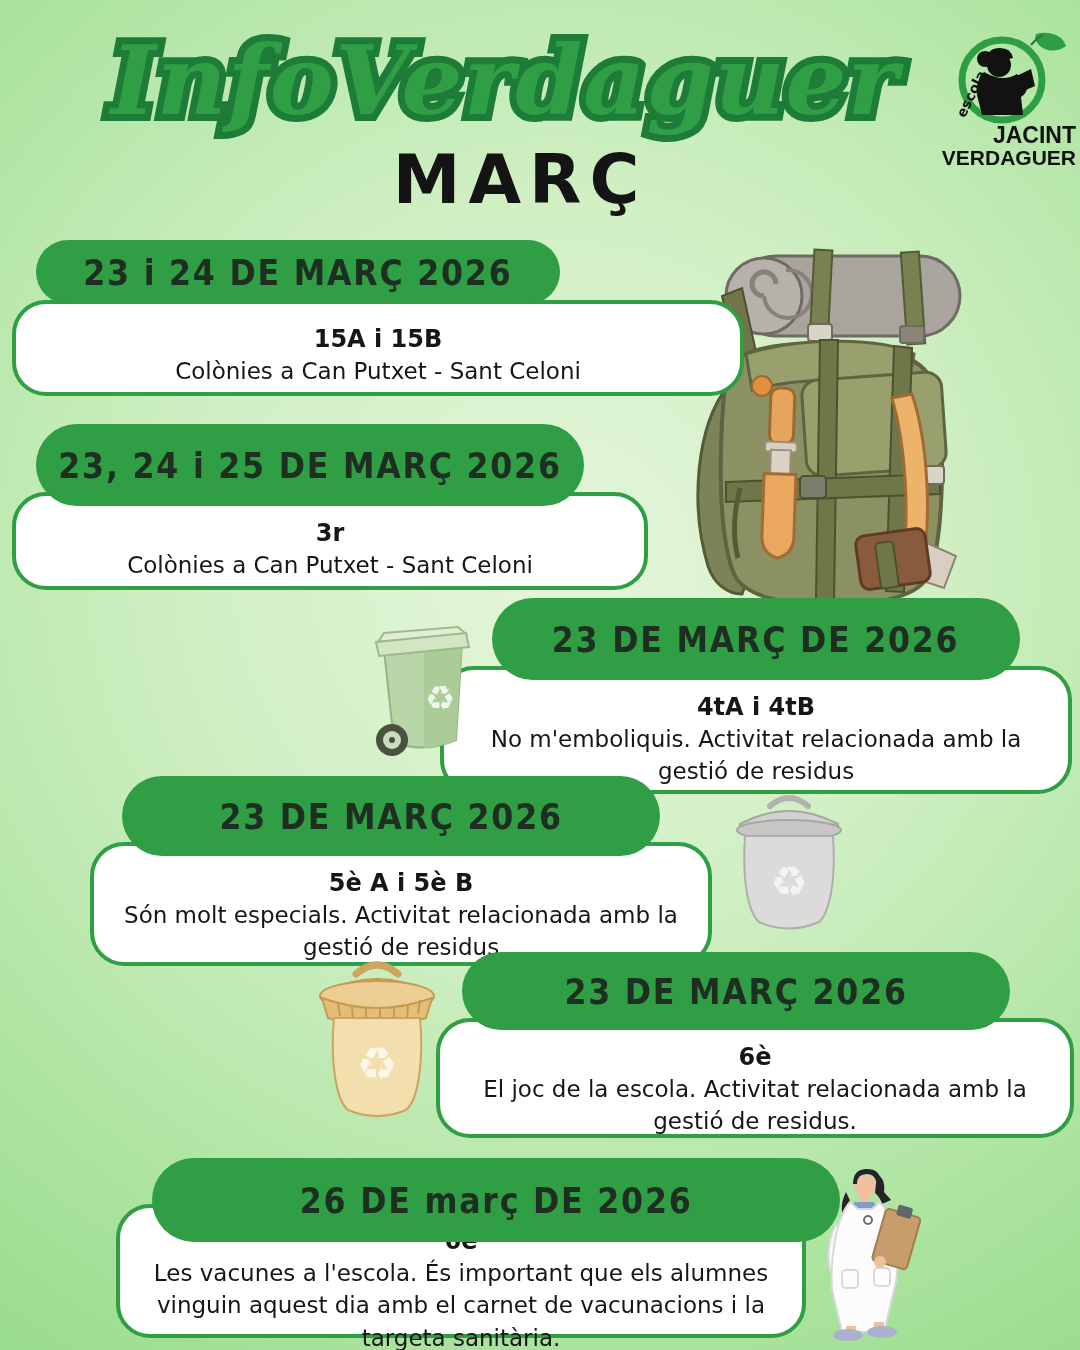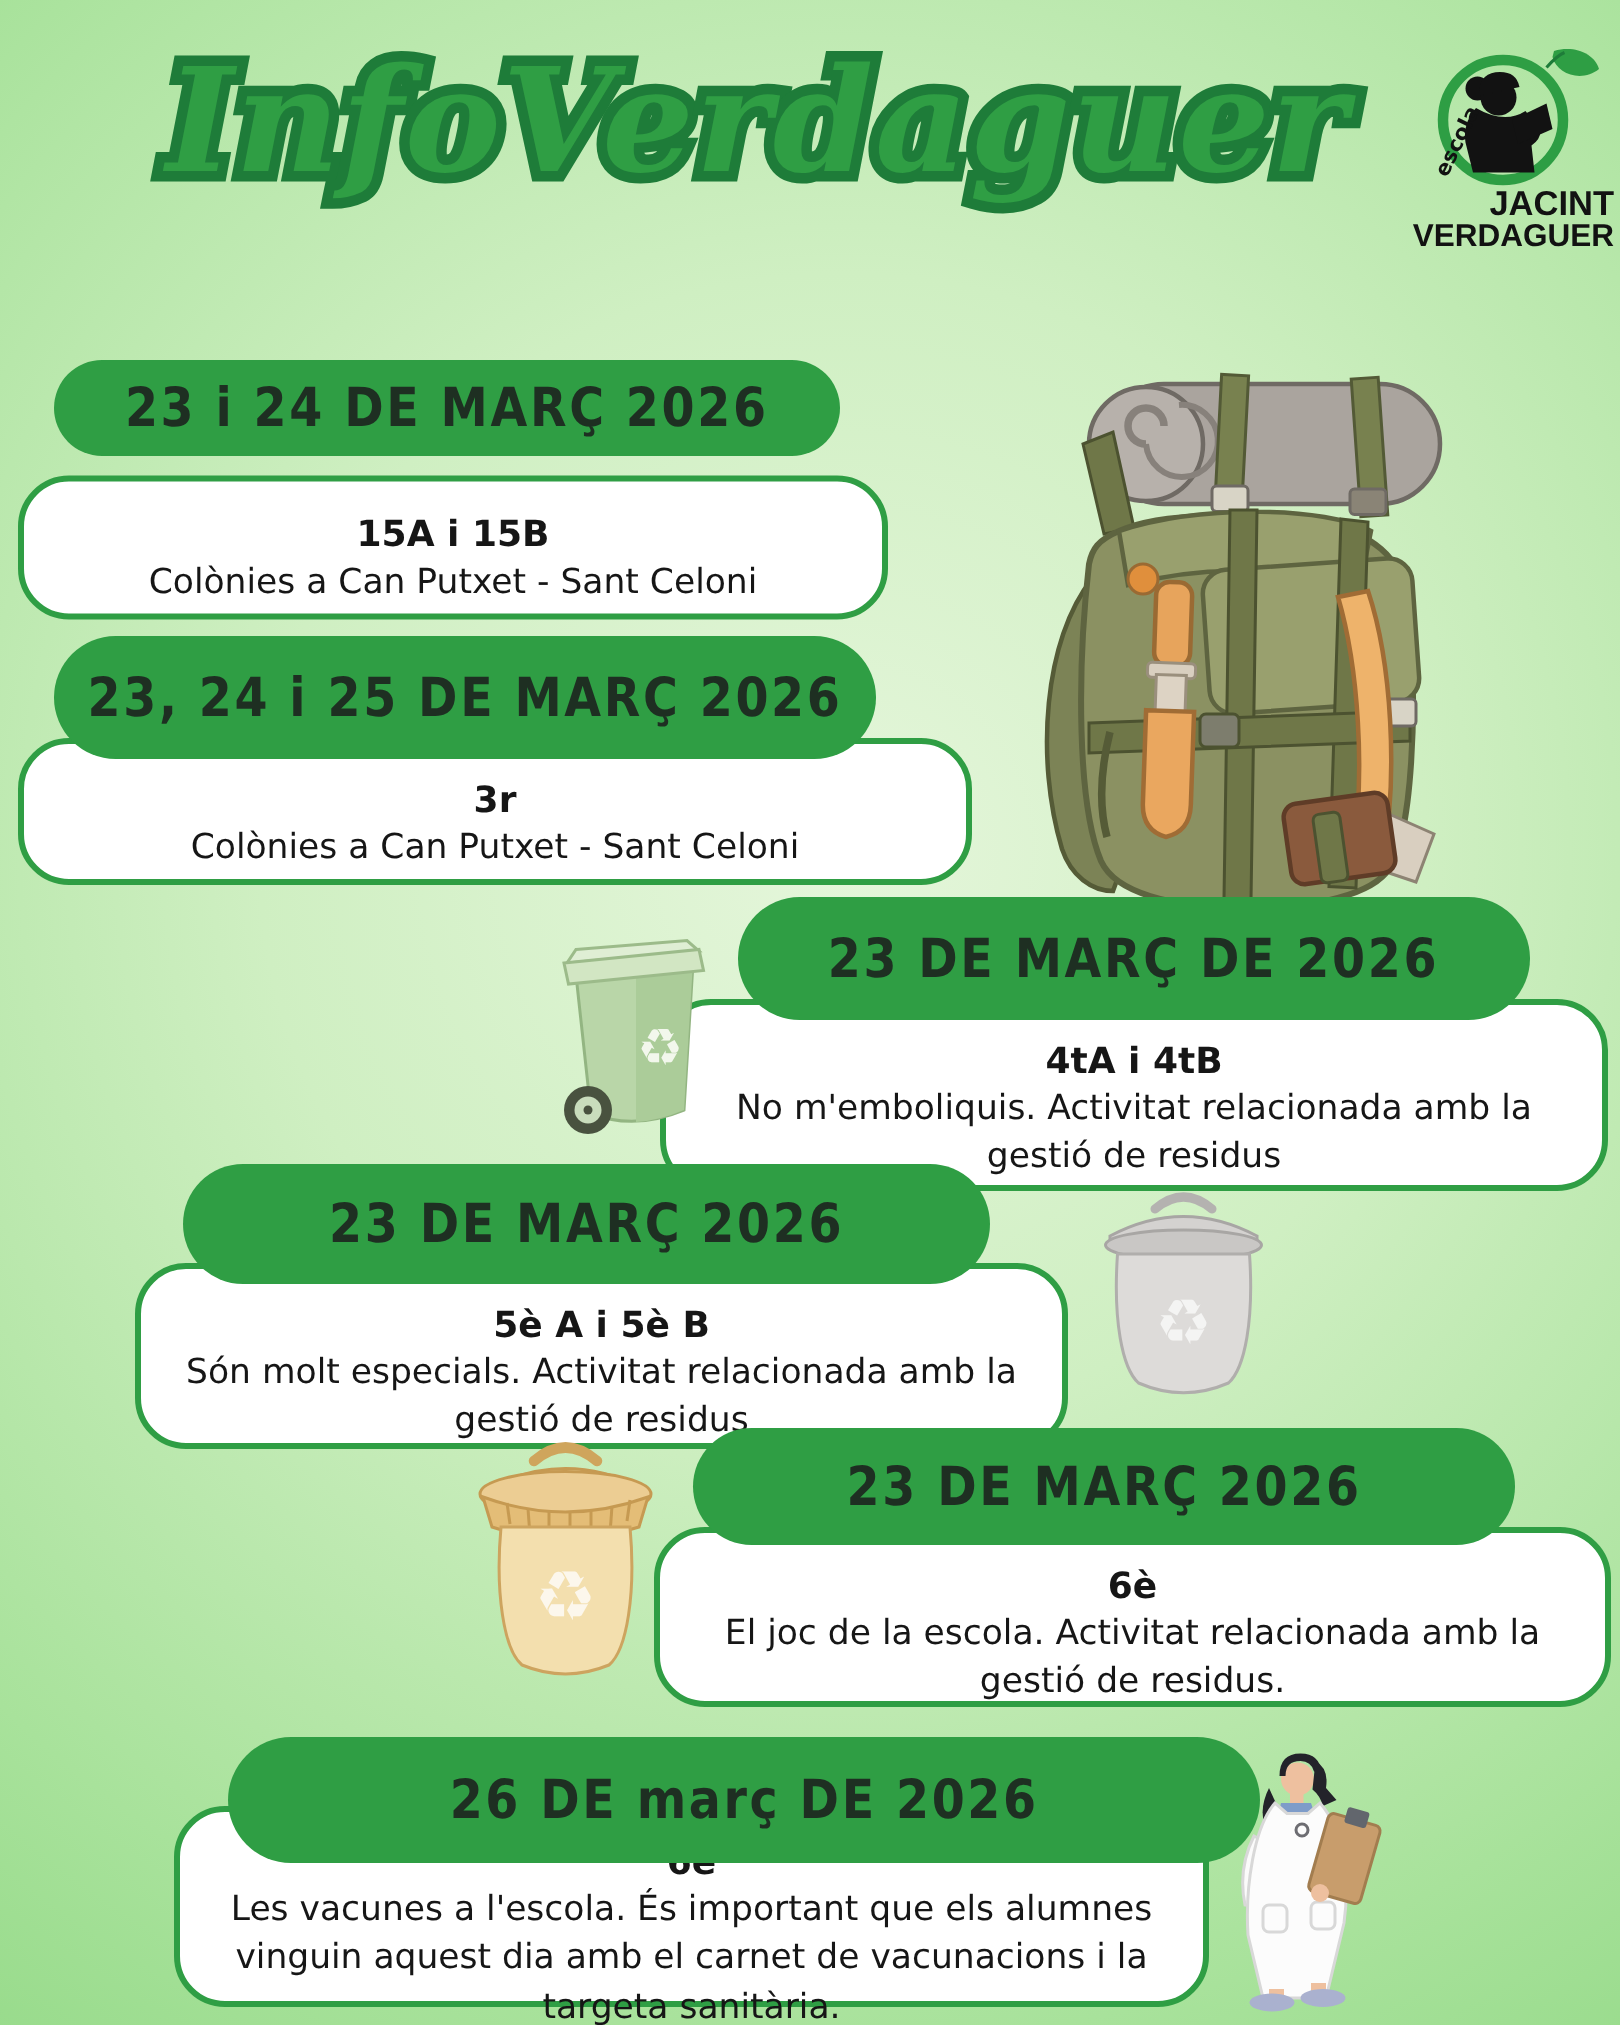--- a/index.html
+++ b/index.html
@@ -35,21 +35,21 @@
     transform:scaleX(0.88);white-space:nowrap;
   }
   .card{
     position:absolute;background:#ffffff;border:4px solid #2f9e44;border-radius:34px;z-index:2;
     display:flex;flex-direction:column;align-items:center;box-sizing:border-box;
     text-align:center;color:#161616;
   }
   .group-line{font-size:24px;font-weight:600;line-height:1.3;}
   .desc-line{font-size:23px;font-weight:500;line-height:1.4;padding:0 22px;}
   .c1h{left:36px;top:240px;width:524px;height:64px;}
-  .c1b{left:12px;top:317px;width:580px;height:96px;padding-top:20px;}
+  .c1b{left:12px;top:300px;width:732px;height:96px;padding-top:20px;}
   .c2h{left:36px;top:424px;width:548px;height:82px;}
   .c2b{left:12px;top:492px;width:636px;height:98px;padding-top:22px;}
   .c3h{left:492px;top:598px;width:528px;height:82px;}
   .c3b{left:440px;top:666px;width:632px;height:128px;padding-top:22px;}
   .c4h{left:122px;top:776px;width:538px;height:80px;}
   .c4b{left:90px;top:842px;width:622px;height:124px;padding-top:22px;}
   .c5h{left:462px;top:952px;width:548px;height:78px;}
   .c5b{left:436px;top:1018px;width:638px;height:120px;padding-top:20px;}
   .c6h{left:152px;top:1134px;width:688px;height:84px;margin-top:24px;}
   .c6b{left:116px;top:1204px;width:690px;height:134px;padding-top:18px;}
@@ -61,20 +61,21 @@
   .yellow-bin{left:312px;top:958px;width:130px;height:170px;z-index:4;}
   .doctor{left:816px;top:1162px;width:112px;height:180px;z-index:1;}
 </style>
 </head>
 <body>
 
 <div class="canvas">
 
   <div class="title-layer title-stroke">InfoVerdaguer</div>
   <div class="title-layer title-fill">InfoVerdaguer</div>
+  <div class="subtitle">MARÇ</div>
 
   <div class="logo">
     <svg width="148" height="100" viewBox="0 0 148 100">
       <circle cx="74" cy="52" r="40" fill="none" stroke="#2e9e44" stroke-width="7"></circle>
       <path d="M108 6 C122 2 135 8 138 18 C127 27 110 22 107 10 Z" fill="#2e9e44"></path>
       <path d="M103 17 q7 -8 12 -10" stroke="#1e7c39" stroke-width="2" fill="none"></path>
       <g fill="#121212">
         <circle cx="57" cy="31" r="8"></circle>
         <circle cx="71" cy="37" r="12"></circle>
         <path d="M58 33 q1 -13 14 -13 q11 0 13 10 l-27 6 z"></path>

